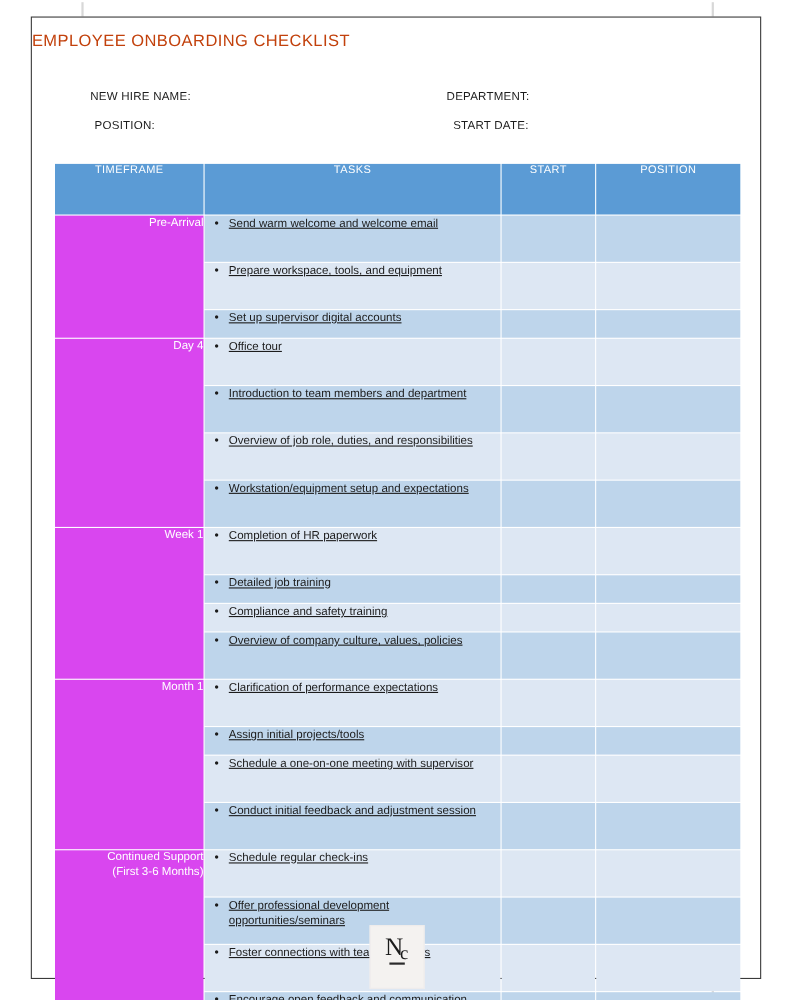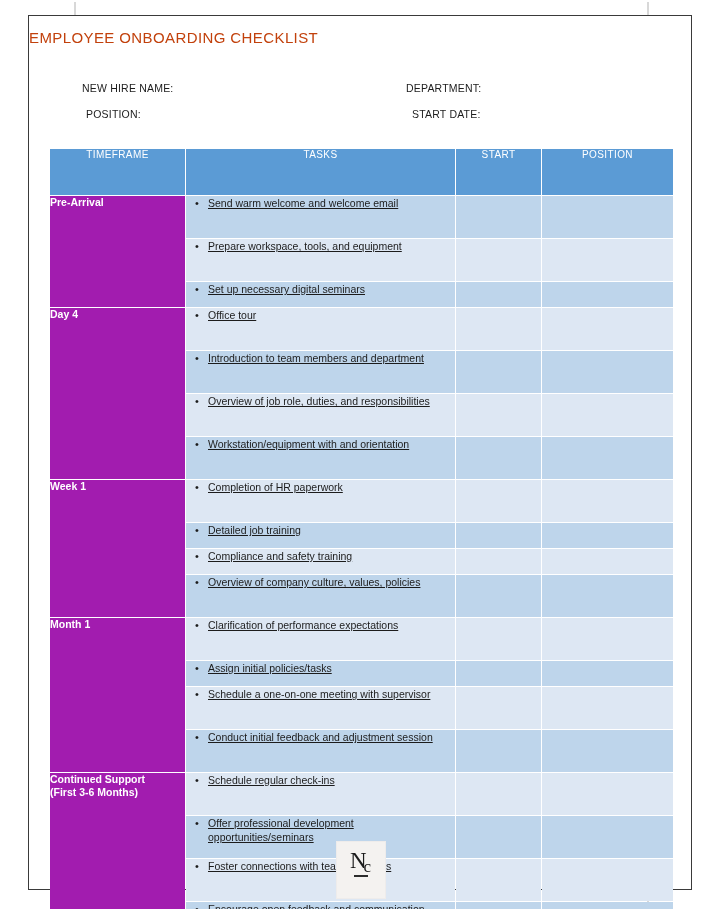--- a/index.html
+++ b/index.html
@@ -95,25 +95,25 @@
     font-weight: 400;
     font-size: 10px;
     letter-spacing: 0.4px;
     height: 46px;
     text-align: center;
     padding-top: 7px;
     box-sizing: border-box;
   }
 
   td.tf-cell {
-    background: #a21caf;
+    background: #d946ef;
     color: #ffffff;
-    text-align: left;
+    text-align: right;
     font-size: 10.5px;
-    font-weight: 700;
+    font-weight: 400;
     padding-top: 6px;
     line-height: 1.25;
     box-sizing: border-box;
   }
   td.task-cell {
     font-size: 10.5px;
     color: #1c1c1c;
     padding: 5px 8px 5px 4px;
     line-height: 1.35;
     box-sizing: border-box;
@@ -242,21 +242,21 @@
                 <span class="task-text">Prepare workspace, tools, and equipment</span>
               </div>
             </td>
             <td class="task-cell band-b"></td>
             <td class="task-cell band-b"></td>
           </tr>
           <tr class="h1" style="height: 25px;">
             <td class="task-cell band-a">
               <div class="task-li">
                 <span class="bullet">•</span>
-                <span class="task-text">Set up necessary digital seminars</span>
+                <span class="task-text">Set up supervisor digital accounts</span>
               </div>
             </td>
             <td class="task-cell band-a"></td>
             <td class="task-cell band-a"></td>
           </tr>
           <tr class="h2" style="height: 32px;">
             <td class="tf-cell" rowspan="4">
               <div>Day 4</div>
             </td>
             <td class="task-cell band-b">
@@ -285,21 +285,21 @@
                 <span class="task-text">Overview of job role, duties, and responsibilities</span>
               </div>
             </td>
             <td class="task-cell band-b"></td>
             <td class="task-cell band-b"></td>
           </tr>
           <tr class="h2" style="height: 42px;">
             <td class="task-cell band-a">
               <div class="task-li">
                 <span class="bullet">•</span>
-                <span class="task-text">Workstation/equipment with and orientation</span>
+                <span class="task-text">Workstation/equipment setup and expectations</span>
               </div>
             </td>
             <td class="task-cell band-a"></td>
             <td class="task-cell band-a"></td>
           </tr>
           <tr class="h2" style="height: 33px;">
             <td class="tf-cell" rowspan="4">
               <div>Week 1</div>
             </td>
             <td class="task-cell band-b">
@@ -351,21 +351,21 @@
                 <span class="task-text">Clarification of performance expectations</span>
               </div>
             </td>
             <td class="task-cell band-b"></td>
             <td class="task-cell band-b"></td>
           </tr>
           <tr class="h1" style="height: 25px;">
             <td class="task-cell band-a">
               <div class="task-li">
                 <span class="bullet">•</span>
-                <span class="task-text">Assign initial policies/tasks</span>
+                <span class="task-text">Assign initial projects/tools</span>
               </div>
             </td>
             <td class="task-cell band-a"></td>
             <td class="task-cell band-a"></td>
           </tr>
           <tr class="h2" style="height: 33px;">
             <td class="task-cell band-b">
               <div class="task-li">
                 <span class="bullet">•</span>
                 <span class="task-text">Schedule a one-on-one meeting with supervisor</span>

